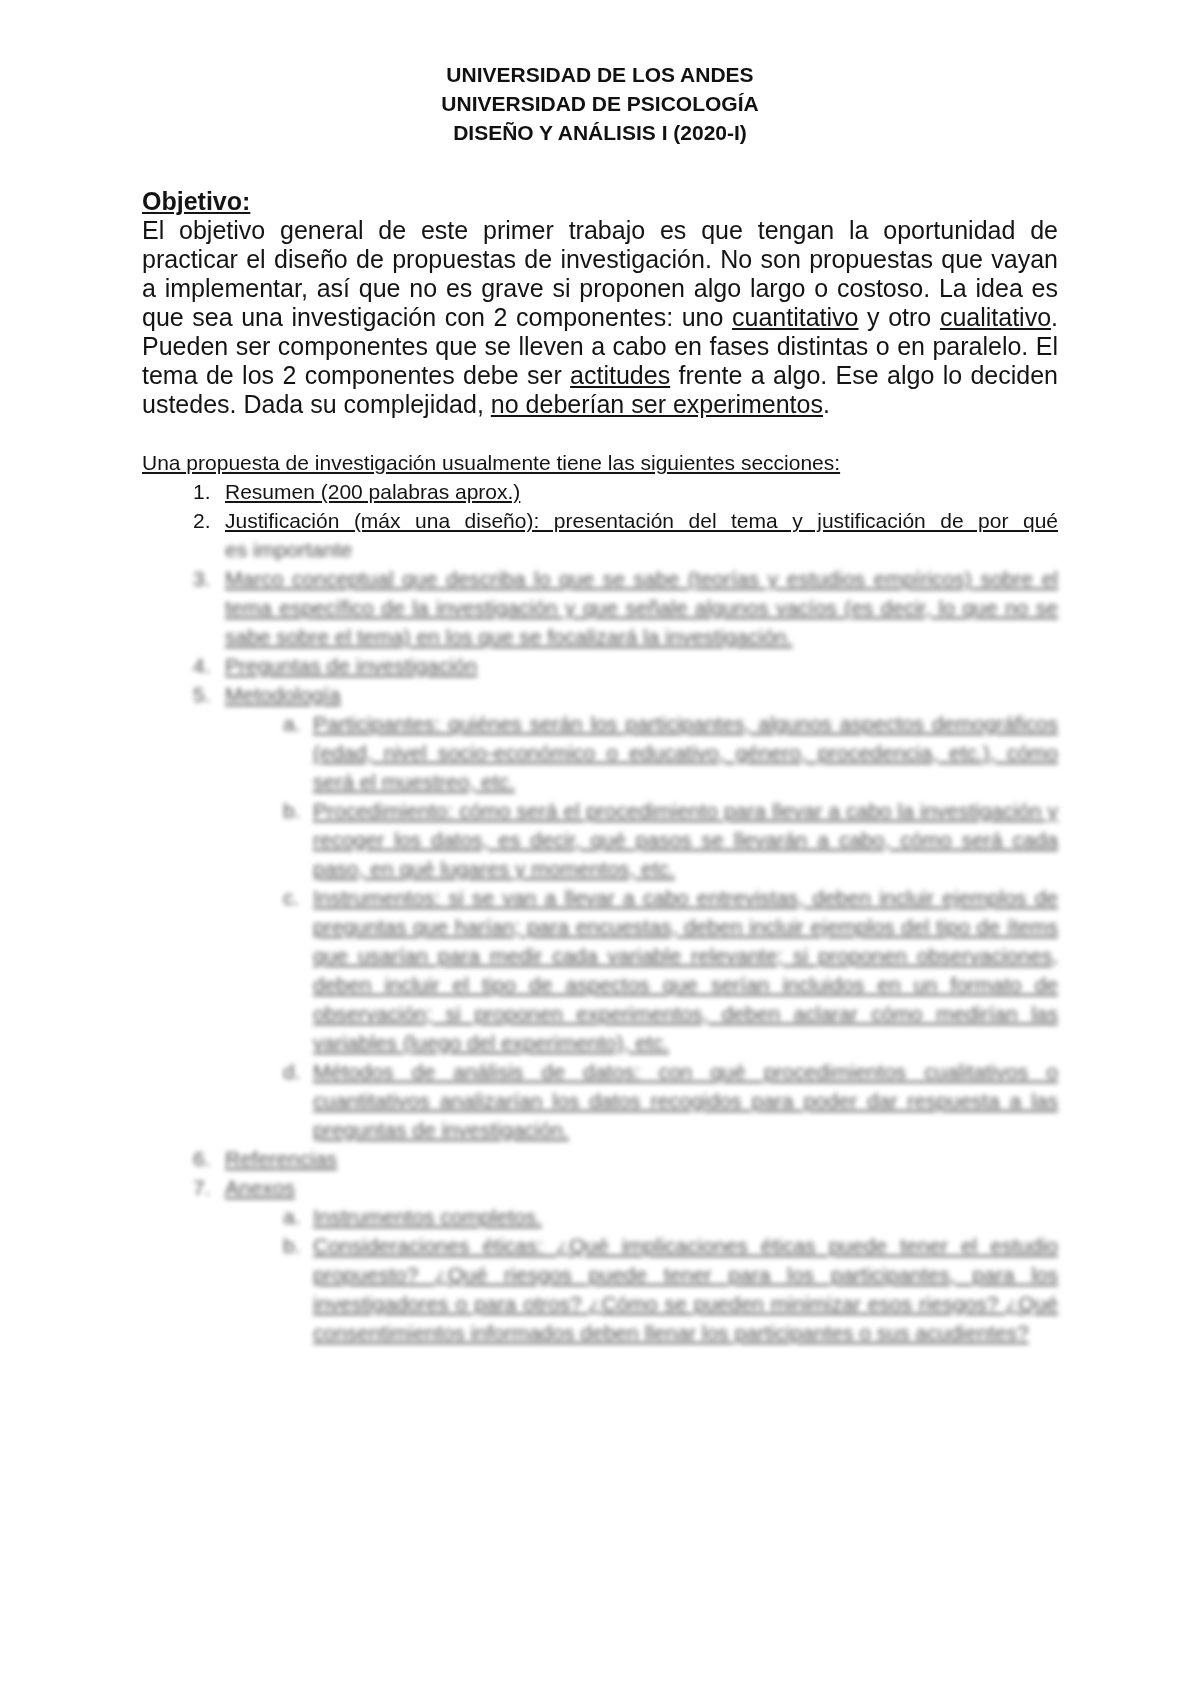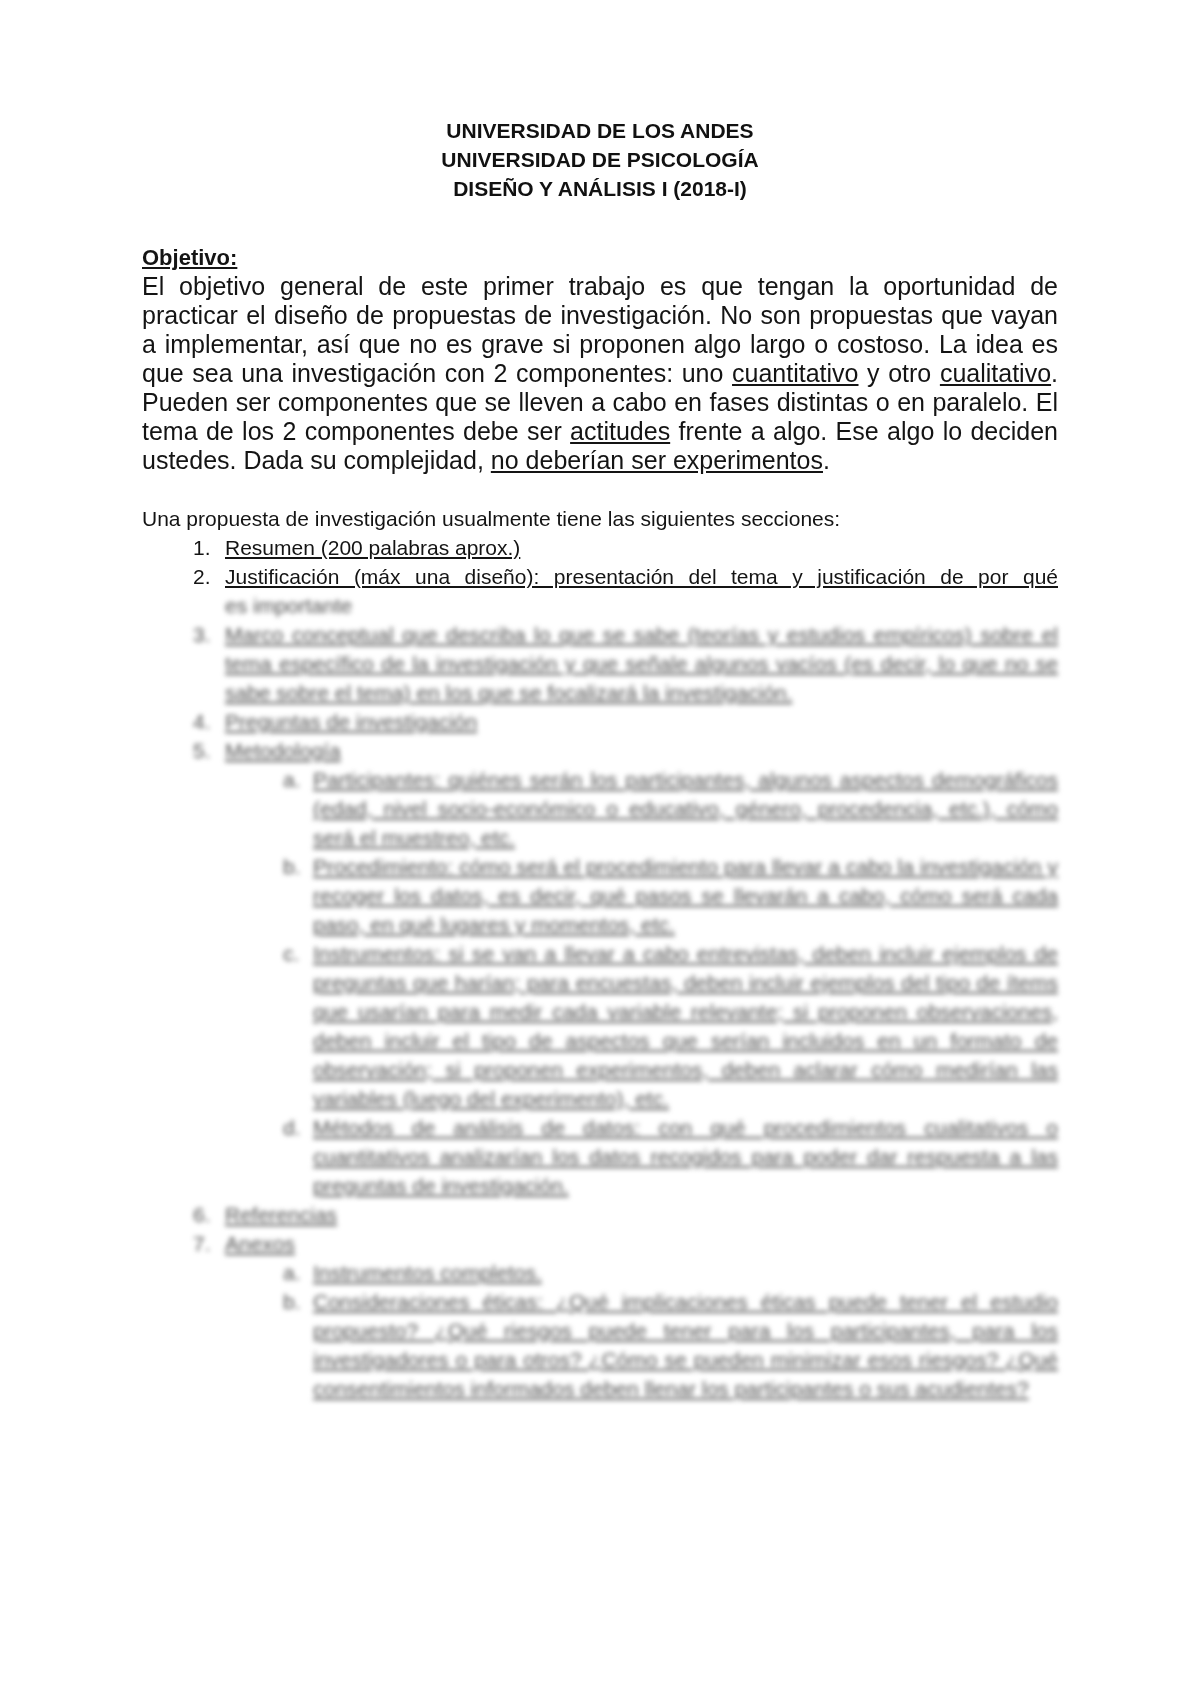--- a/index.html
+++ b/index.html
@@ -11,48 +11,49 @@
     width: 1190px;
     height: 1683px;
     font-family: "Liberation Sans", sans-serif;
     color: #141414;
     overflow: hidden;
   }
   .page {
     box-sizing: border-box;
     width: 1190px;
     height: 1683px;
-    padding: 116px 132px 0 142px;
+    padding: 60px 132px 0 142px;
     background: #ffffff;
   }
   .doc-header {
     text-align: center;
     font-weight: bold;
     font-size: 21px;
     line-height: 29px;
     color: #111111;
   }
   .objective-block { margin-top: 40px; }
   .section-heading {
     font-weight: bold;
     text-decoration: underline;
-    font-size: 22px;
+    font-size: 25px;
     line-height: 29px;
   }
   .body-par {
     margin: 0;
     text-align: justify;
     font-size: 25px;
     line-height: 29px;
   }
   .u { text-decoration: underline; }
   .intro-line {
     margin: 29px 0 0 0;
     font-size: 21px;
     line-height: 29px;
+    text-decoration: underline;
   }
   .list { margin: 0; }
   .li {
     display: flex;
     font-size: 21px;
     line-height: 29px;
   }
   .li .marker {
     flex: 0 0 auto;
     width: 32px;
@@ -76,21 +77,21 @@
   }
 </style>
 </head>
 <body>
 
 <div class="page">
 
   <header class="doc-header">
     <div>UNIVERSIDAD DE LOS ANDES</div>
     <div>UNIVERSIDAD DE PSICOLOGÍA</div>
-    <div>DISEÑO Y ANÁLISIS I (2018-I)</div>
+    <div>DISEÑO Y ANÁLISIS I (2020-I)</div>
   </header>
 
   <section class="objective-block">
     <div class="section-heading">Objetivo:</div>
     <p class="body-par"><span>El objetivo general de este primer trabajo es que tengan la oportunidad de practicar el diseño de propuestas de investigación. No son propuestas que vayan a implementar, así que no es grave si proponen algo largo o costoso. La idea es que sea una investigación con 2 componentes: uno </span><span class="u">cuantitativo</span><span> y otro </span><span class="u">cualitativo</span><span>. Pueden ser componentes que se lleven a cabo en fases distintas o en paralelo. El tema de los 2 componentes debe ser </span><span class="u">actitudes</span><span> frente a algo. Ese algo lo deciden ustedes. Dada su complejidad, </span><span class="u">no deberían ser experimentos</span><span>.</span></p>
   </section>
 
   <p class="intro-line">Una propuesta de investigación usualmente tiene las siguientes secciones:</p>
 
   <div class="list">

